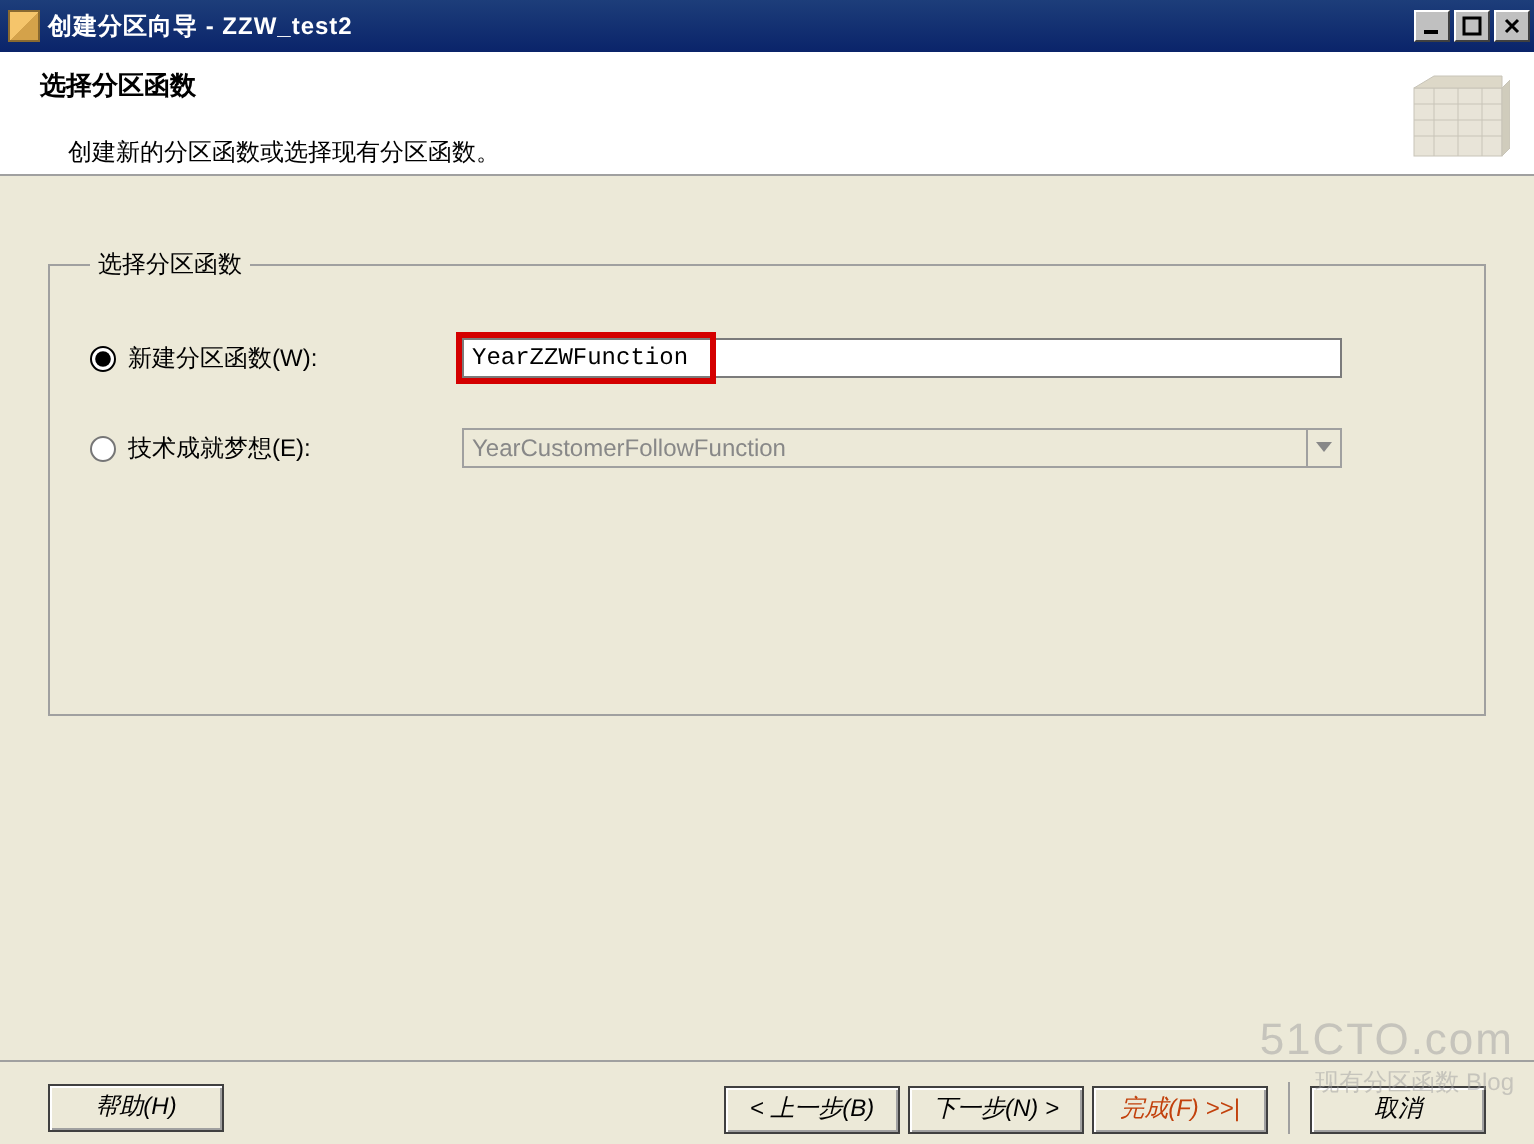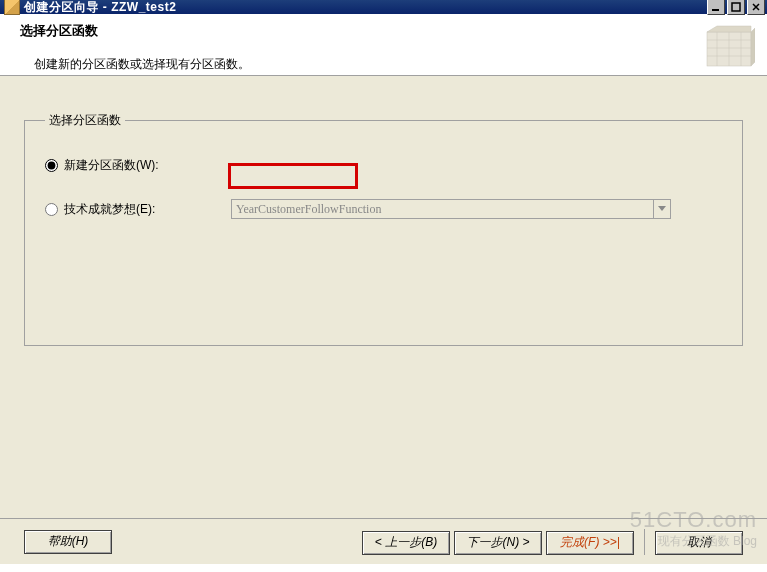--- a/index.html
+++ b/index.html
@@ -7,21 +7,21 @@
       font-family: "SimSun", "宋体", Arial, sans-serif;
       font-size: 12px;
       background: #fff;
       width: 767px;
       height: 572px;
       overflow: hidden;
     }
     
     .title-bar {
       background: linear-gradient(to bottom, #1d3e7a, #0a246a);
-      height: 14px;
+      height: 26px;
       display: flex;
       align-items: center;
       justify-content: space-between;
       color: #fff;
       padding: 0 2px 0 4px;
     }
     .title-left { display: flex; align-items: center; gap: 4px; }
     .title-bar .icon {
       width: 16px; height: 16px;
       background: linear-gradient(135deg, #f5c56b 0 50%, #d4a24a 50% 100%);
@@ -112,21 +112,21 @@
     }
     .dropdown-wrap {
       display: flex;
       width: 440px;
     }
     .dropdown-text {
       flex: 1;
       height: 20px;
       border: 1px solid #a0a0a0;
       background: #ece9d8;
-      font-family: Liberation Serif, serif;
+      font-family: Liberation Sans, sans-serif;
       font-size: 12px;
       padding: 2px 4px;
       color: #888;
       border-right: none;
     }
     .dropdown-btn {
       width: 18px; height: 20px;
       border: 1px solid #a0a0a0;
       background: #ece9d8;
       display: flex; align-items: center; justify-content: center;
@@ -238,20 +238,21 @@
     <fieldset class="group">
       <legend>选择分区函数</legend>
 
       <div class="row">
         <label class="radio-cell">
           <input type="radio" name="pf" checked="" style="">
           <span>新建分区函数(W):</span>
         </label>
         <div class="input-cell">
           <div class="input-highlight"></div>
+          <input type="text" class="text-input" value="YearZZWFunction" style="">
         </div>
       </div>
 
       <div class="row">
         <label class="radio-cell disabled-label">
           <input type="radio" name="pf" style="">
           <span>技术成就梦想(E):</span>
         </label>
         <div class="input-cell">
           <div class="dropdown-wrap">

